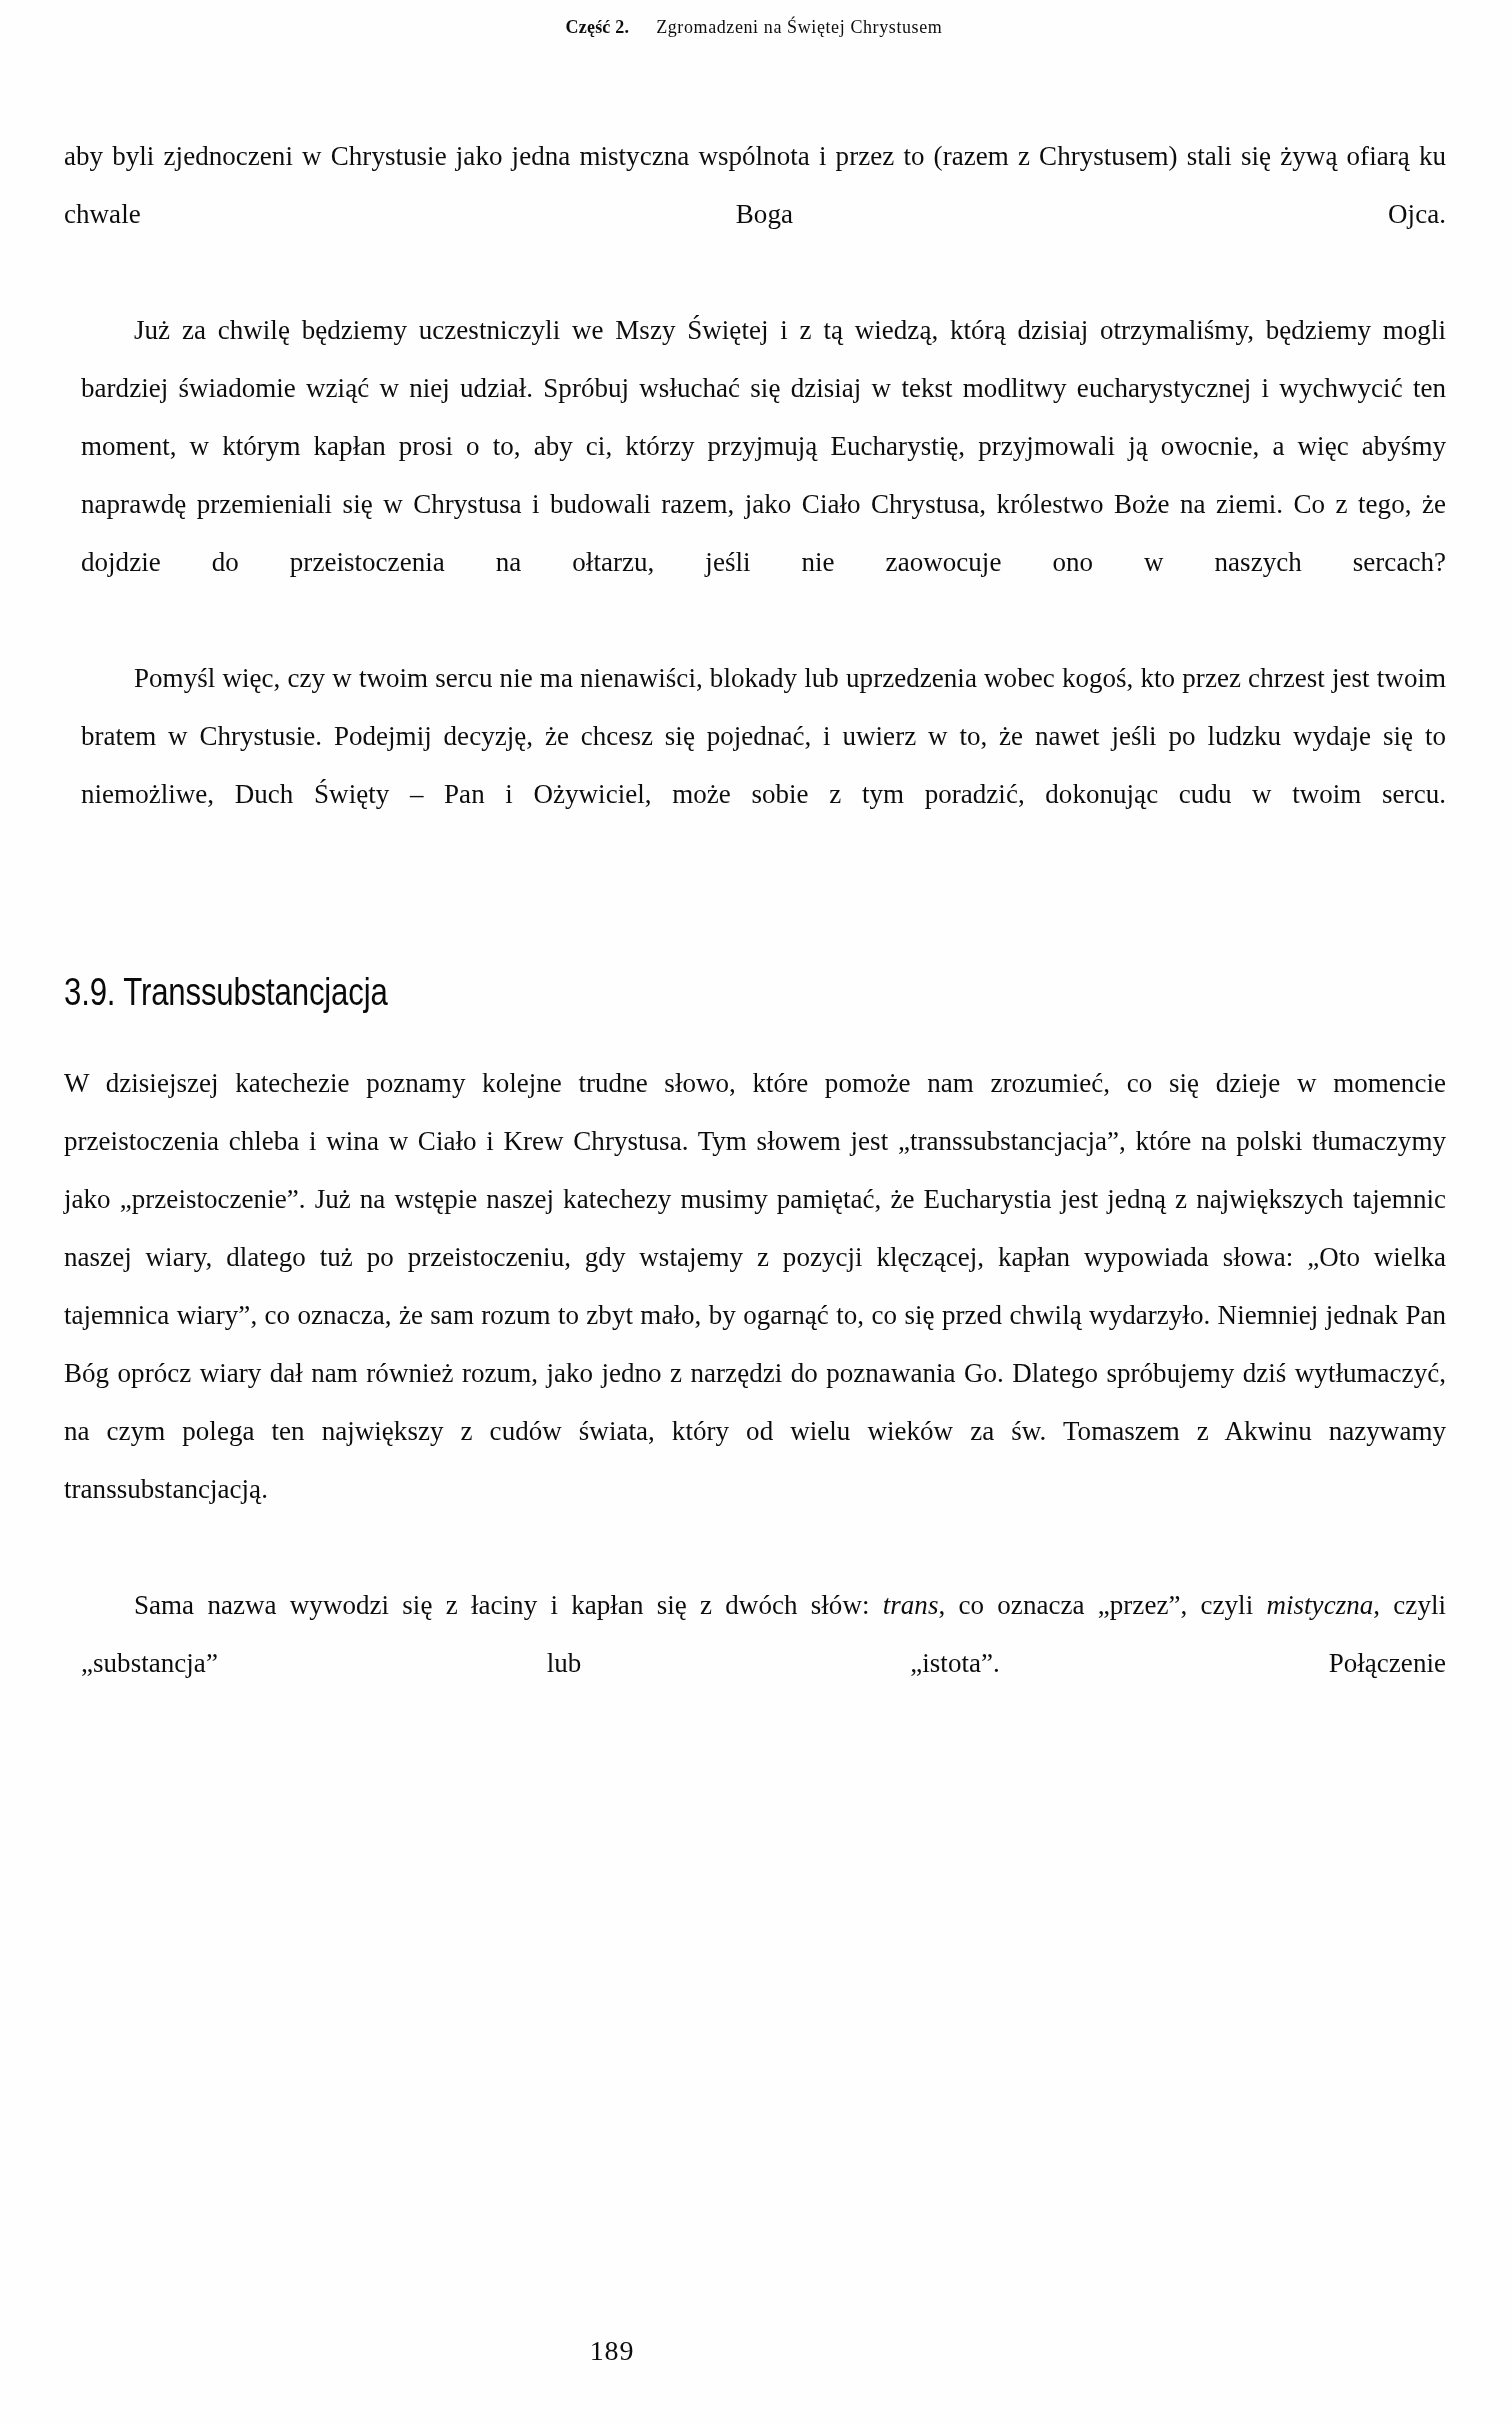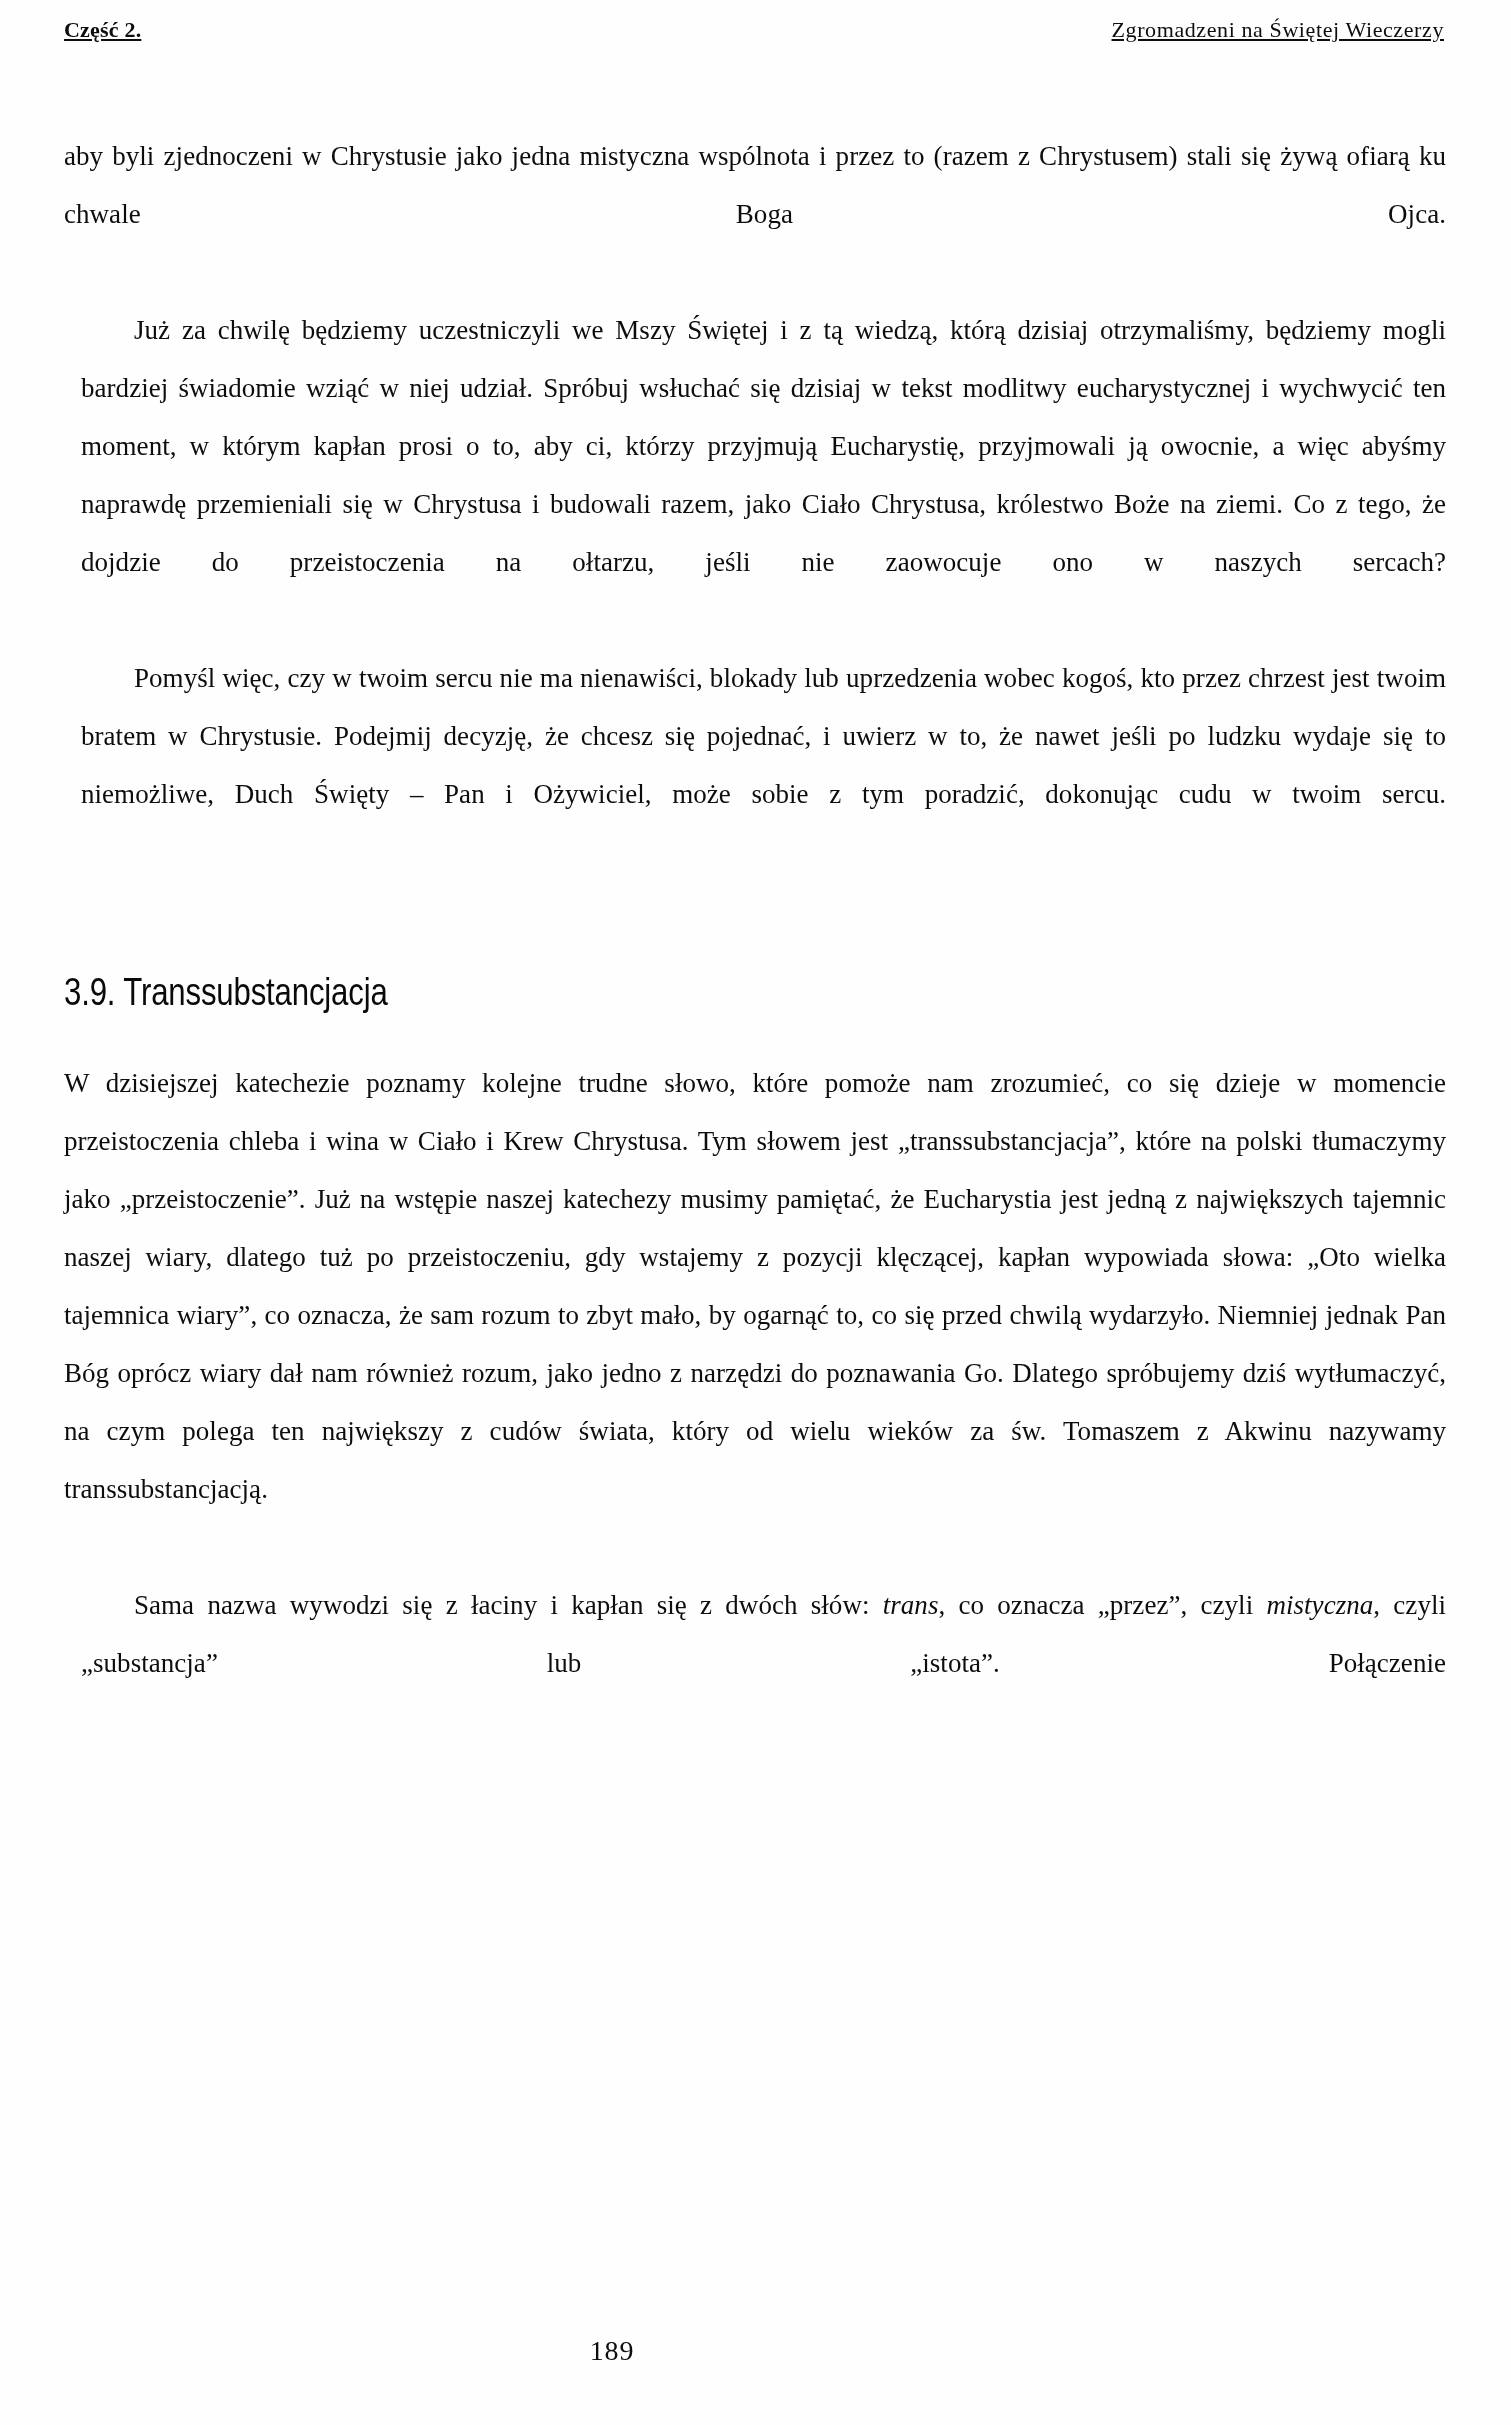--- a/index.html
+++ b/index.html
@@ -26,25 +26,24 @@
 
   
   .running-header {
     position: absolute;
     top: 16.6px;
     left: 64px;
     right: 68px;
     height: 44px;
     display: flex;
     align-items: flex-start;
-    justify-content: space-between;
-    font-size: 22px;
+    justify-content: center;
+    font-size: 18px;
     letter-spacing: 0.3px;
     white-space: nowrap;
-    text-decoration: underline;
   }
   .running-header .part-label {
     font-weight: 700;
     letter-spacing: 0.2px;
   }
   .running-header .part-title {
     font-weight: 400;
     margin-left: 27px;
     letter-spacing: 0.6px;
   }
@@ -113,21 +112,21 @@
     letter-spacing: 0.8px;
   }
 </style>
 </head>
 <body>
 
 <div class="page">
 
   <div class="running-header">
     <span class="part-label">Część 2.</span>
-    <span class="part-title">Zgromadzeni na Świętej Wieczerzy</span>
+    <span class="part-title">Zgromadzeni na Świętej Chrystusem</span>
   </div>
 
   <div class="textblock">
 
     <p class="para justify-all">aby byli zjednoczeni w Chrystusie jako jedna mistyczna wspólnota i przez to (razem z Chrystusem) stali się żywą ofiarą ku chwale Boga Ojca.</p>
 
     <p class="para indent justify-all">Już za chwilę będziemy uczestniczyli we Mszy Świętej i z tą wiedzą, którą dzisiaj otrzymaliśmy, będziemy mogli bardziej świadomie wziąć w niej udział. Spróbuj wsłuchać się dzisiaj w tekst modlitwy eucharystycznej i wychwycić ten moment, w którym kapłan prosi o to, aby ci, którzy przyjmują Eucharystię, przyjmowali ją owocnie, a więc abyśmy naprawdę przemieniali się w Chrystusa i budowali razem, jako Ciało Chrystusa, królestwo Boże na ziemi. Co z tego, że dojdzie do przeistoczenia na ołtarzu, jeśli nie zaowocuje ono w naszych sercach?</p>
 
     <p class="para indent justify-all">Pomyśl więc, czy w twoim sercu nie ma nienawiści, blokady lub uprzedzenia wobec kogoś, kto przez chrzest jest twoim bratem w Chrystusie. Podejmij decyzję, że chcesz się pojednać, i uwierz w to, że nawet jeśli po ludzku wydaje się to niemożliwe, Duch Święty – Pan i Ożywiciel, może sobie z tym poradzić, dokonując cudu w twoim sercu.</p>
 

